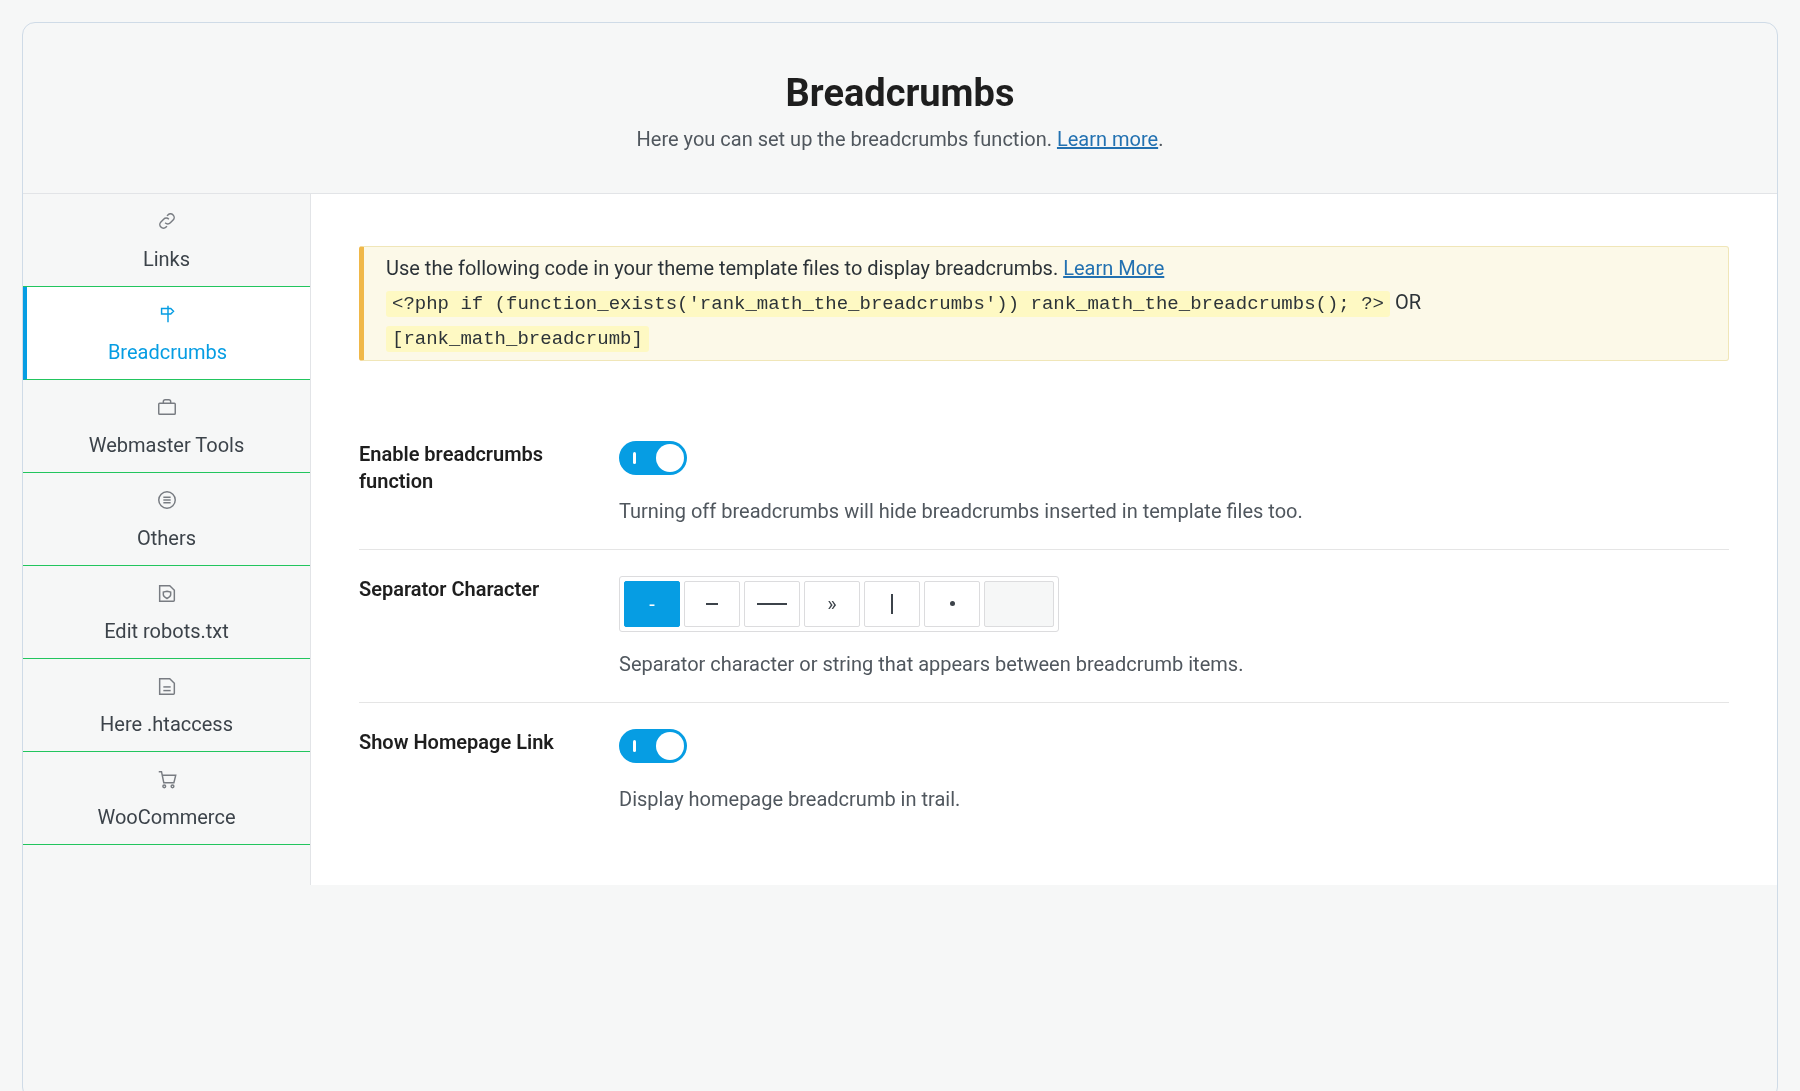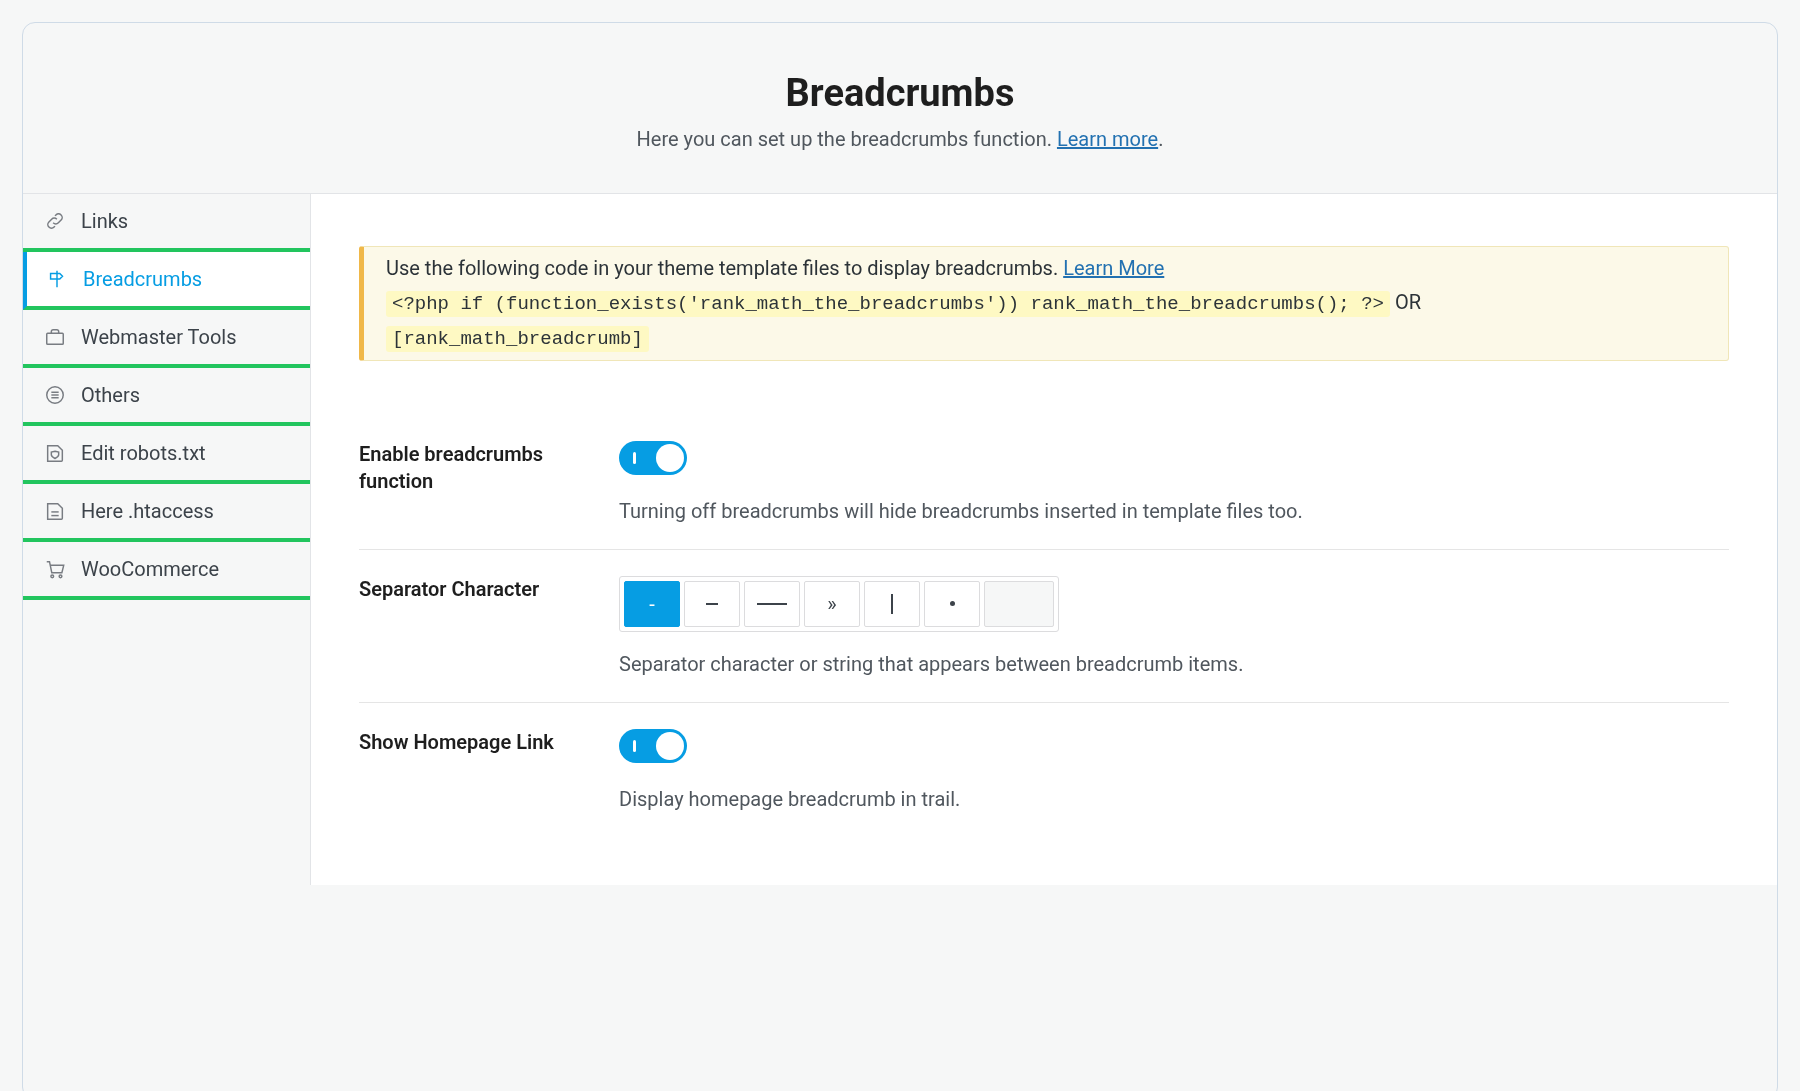--- a/index.html
+++ b/index.html
@@ -48,23 +48,24 @@
     background: #f6f7f7;
     border-right: 1px solid #e2e4e7;
   }
   .sidebar-item {
     display: flex;
     align-items: center;
     gap: 14px;
     padding: 15px 20px;
     font-size: 20px;
     color: #3c434a;
-    border-bottom: 4px solid #22c55e;
+    border-bottom: 1px solid #22c55e;
     cursor: pointer;
     position: relative;
+    flex-direction: column;
   }
   .sidebar-item.active {
     background: #fff;
     color: #069de3;
     border-left: 4px solid #069de3;
     padding-left: 18px;
   }
   .sidebar-item .icon {
     width: 24px;
     height: 24px;

